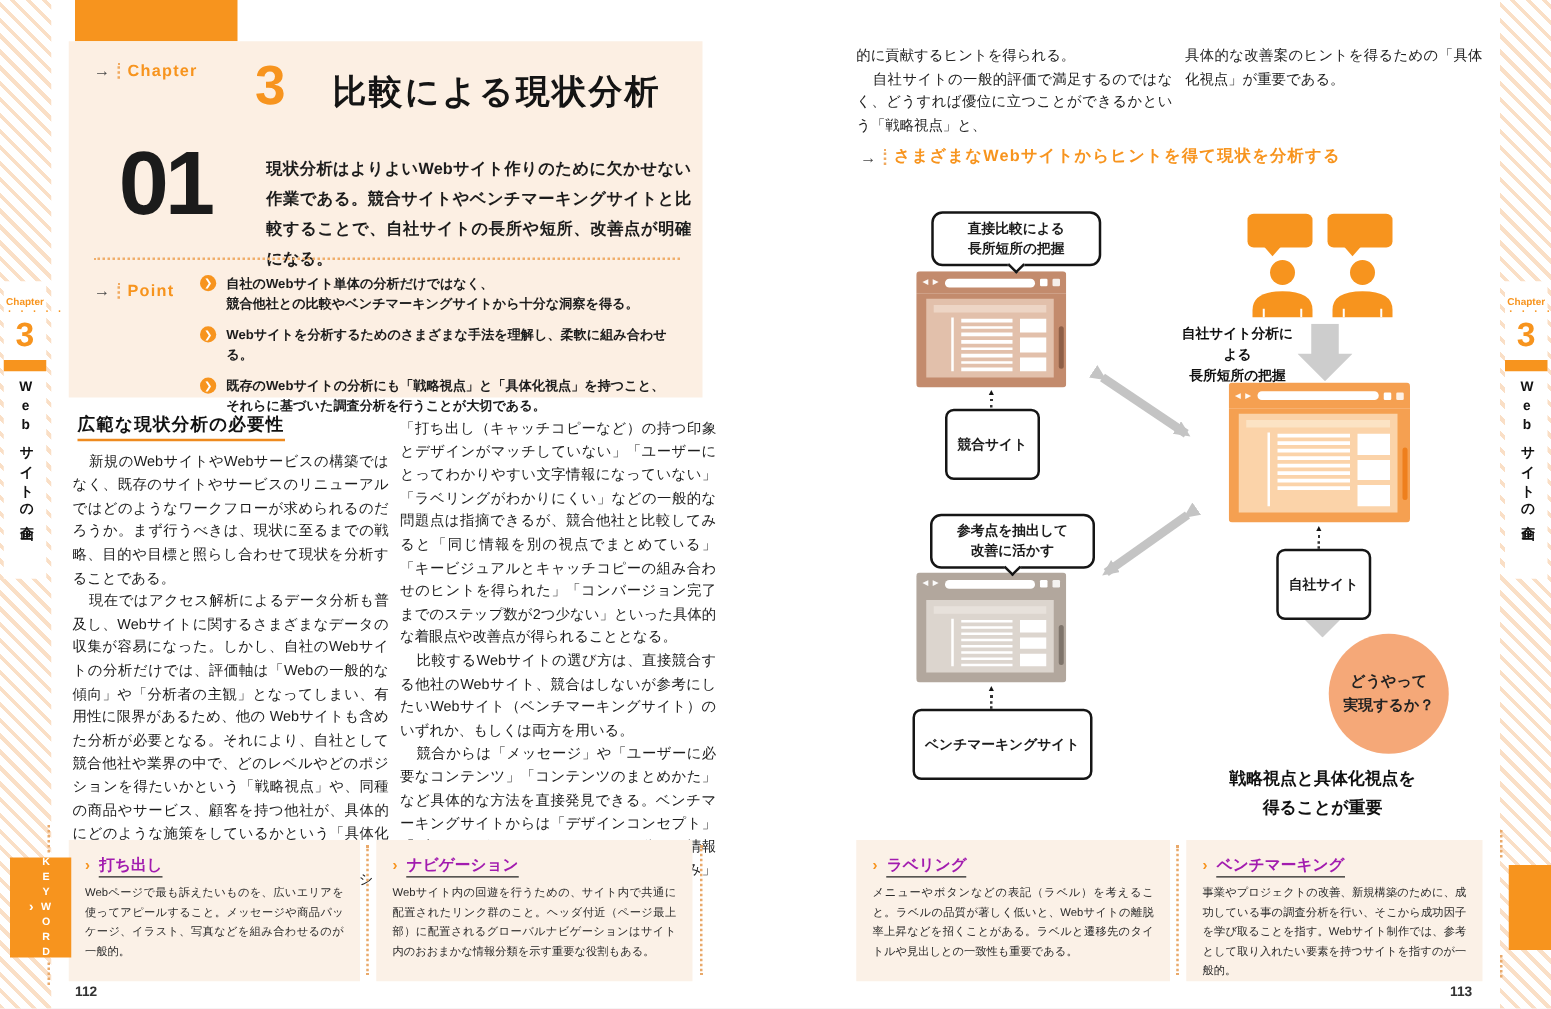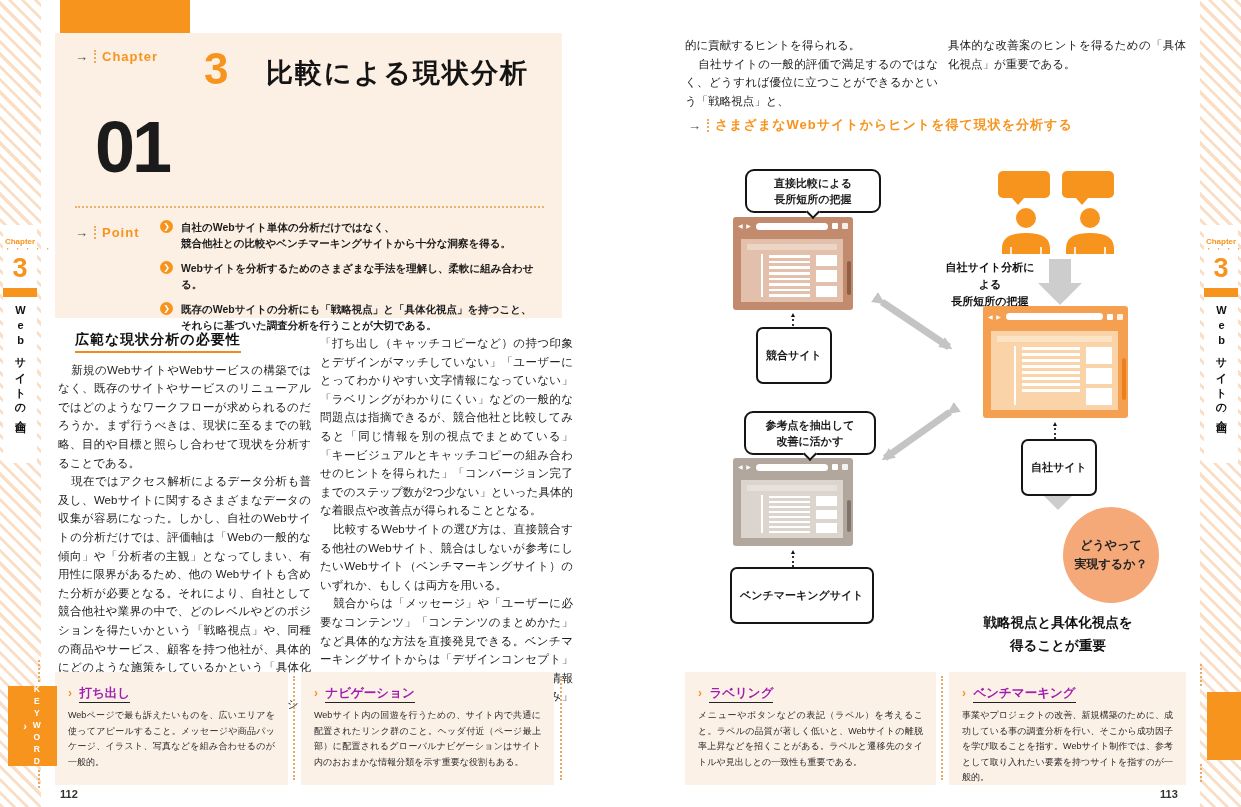--- a/index.html
+++ b/index.html
@@ -47,21 +47,21 @@
   .point-item{display:flex;gap:8px;font-size:10.5px;font-weight:bold;line-height:16px;}
   .point-item .tx{white-space:pre-line;}
   .pbullet{width:13px;height:13px;border-radius:50%;background:#f7941e;color:#fff;font-size:8px;
            display:flex;align-items:center;justify-content:center;flex:none;margin-top:1px;}
 
   
   .bcol{position:absolute;width:253px;font-size:11.5px;line-height:18.6px;text-align:justify;color:#1c1c1c;}
   .bcol p{margin:0;text-indent:1.15em;}
   .bcol p.noind{text-indent:0;}
   .bheading{font-size:14px;font-weight:bold;border-bottom:2.5px solid #ee8a1f;display:inline-block;
-            padding-bottom:2px;margin:0 17px 8px;letter-spacing:1px;color:#111;}
+            padding-bottom:2px;margin:0 4px 8px;letter-spacing:1px;color:#111;}
   .fig-head{position:absolute;left:688px;top:116px;}
   .fig-head .lb{font-size:13px;}
 
   
   .kw-box{position:absolute;top:672px;height:113px;background:#fbf1e7;padding:11px 13px 0;box-sizing:border-box;}
   .kw-term-row{margin-bottom:6px;}
   .kw-chev{color:#f7941e;font-weight:bold;font-size:12px;margin-right:3px;}
   .kw-term{font-size:12.5px;font-weight:bold;color:#a21caf;border-bottom:1.5px solid #222;padding-bottom:2px;}
   .kw-def{font-size:9px;line-height:15.5px;text-align:justify;color:#2a2a2a;}
 
@@ -139,20 +139,21 @@
   <div class="top-block"></div>
   <div class="header">
     <div class="arrow-label ch-row">
       <span class="ar">→</span>
       <span class="vd"></span>
       <span class="lb">Chapter</span>
     </div>
     <div class="big3">3</div>
     <div class="title">比較による現状分析</div>
     <div class="lesson-num">01</div>
+    <div class="intro">現状分析はよりよいWebサイト作りのために欠かせない作業である。競合サイトやベンチマーキングサイトと比較することで、自社サイトの長所や短所、改善点が明確になる。</div>
     <div class="hsep"></div>
     <div class="arrow-label pt-row">
       <span class="ar">→</span>
       <span class="vd"></span>
       <span class="lb">Point</span>
     </div>
     <div class="points">
       <div class="point-item">
         <span class="pbullet">❯</span>
         <span class="tx">自社のWebサイト単体の分析だけではなく、

